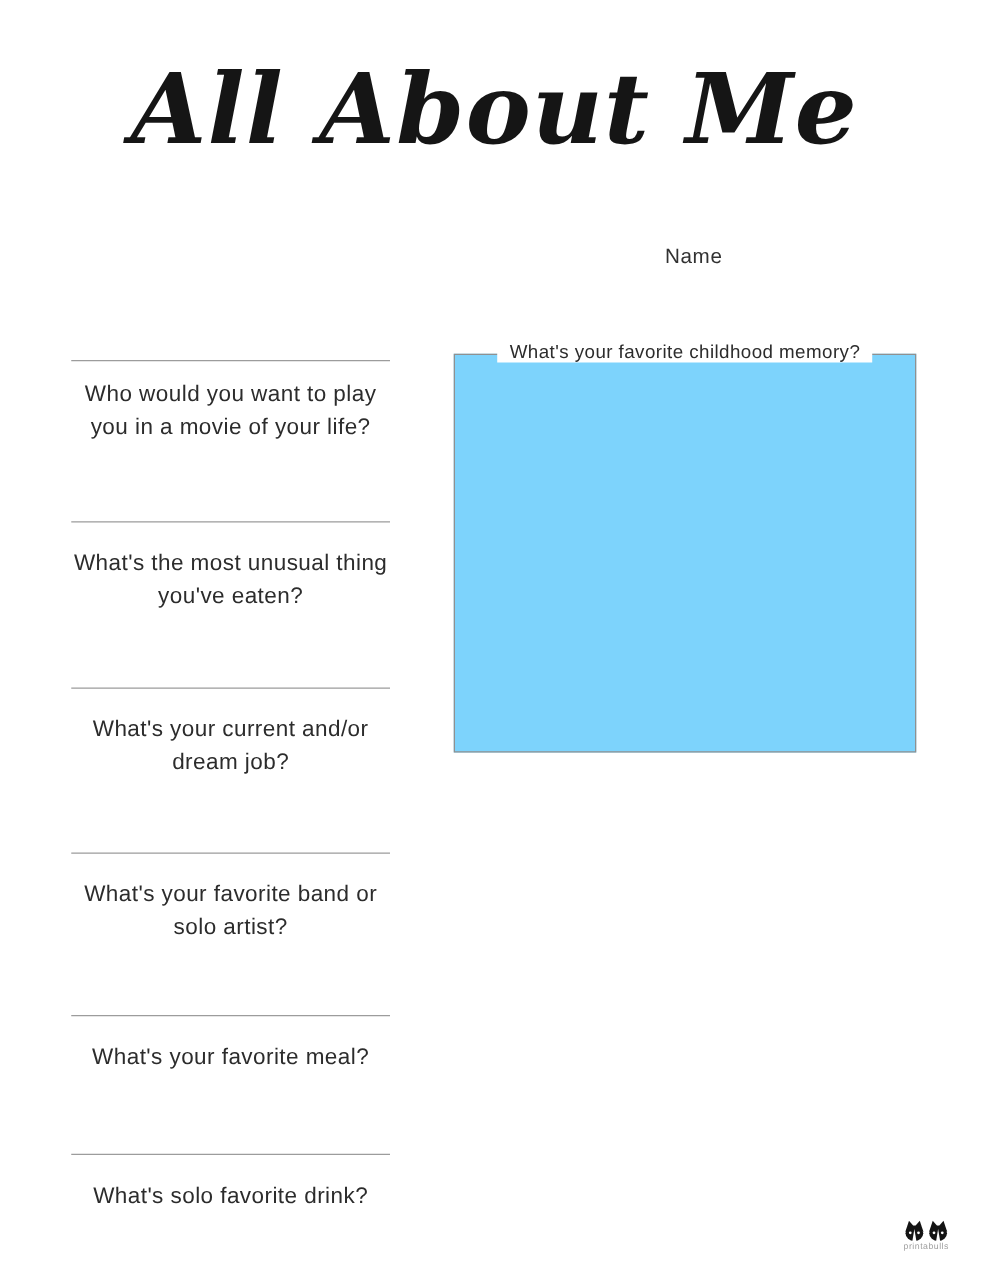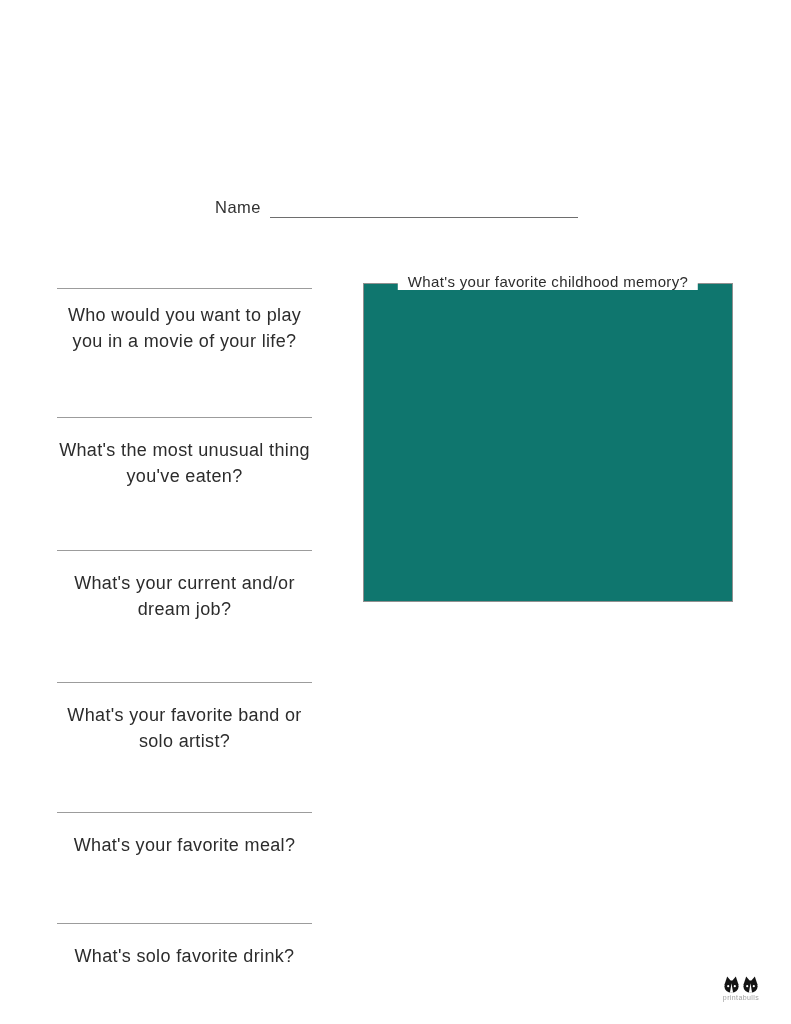--- a/index.html
+++ b/index.html
@@ -15,21 +15,21 @@
   
   .title{
     position:absolute; top:42px; left:0; width:100%;
     text-align:center;
     font-family:"DejaVu Serif", serif; font-style:italic; font-weight:700;
     font-size:78px; letter-spacing:1px; color:var(--title);
   }
   
   .name-row{
     position:absolute; left:215px; top:196px; width:363px;
-    display:flex; align-items:flex-end; gap:9px;
+    display:flex; align-items:flex-end; gap:9px;flex-direction:column;
   }
   .name-label{
     font-size:16.5px; letter-spacing:0.5px; color:#323232;
     padding-bottom:1px;
   }
   .name-line{
     flex:1; height:22px; border-bottom:1.5px solid var(--name-line);
   }
   
   .left-col{
@@ -43,21 +43,21 @@
   .q-section:nth-child(5){height:111px;}
   .q-section:nth-child(6){height:100px;}
   .q-text{
     font-size:18px; line-height:1.42; letter-spacing:0.35px;
     color:var(--text); text-align:center; padding-top:20px;
   }
   .q-section:nth-child(1) .q-text{ padding-top:14px; }
   
   .answer-box{
     position:absolute; left:363px; width:370px;
-    border:1.5px solid var(--box-border); background:#0f766e;
+    border:1.5px solid var(--box-border); background:#7dd3fc;
   }
   .answer-box.box-1{ top:283px; height:319px; }
   .answer-box.box-2{ top:637px; height:317px; }
   .box-legend{
     position:absolute; top:-11px; left:50%; transform:translateX(-50%);
     background:#ffffff; padding:0 10px; white-space:nowrap;
     font-size:15px; letter-spacing:0.35px; color:var(--text);
   }
   
   .brand{
@@ -68,20 +68,21 @@
   .brand-name{
     display:block; font-size:7px; letter-spacing:0.4px;
     color:var(--brand-text); line-height:1.2; margin-top:1px;
   }
 </style>
 </head>
 <body>
 
 <div class="page">
 
+  <h1 class="title">All About Me</h1>
 
   <div class="name-row">
     <span class="name-label">Name</span>
     <span class="name-line"></span>
   </div>
 
   <div class="left-col">
     <div class="q-section">
       <p class="q-text">Who would you want to play you in a movie of your life?</p>
     </div>

